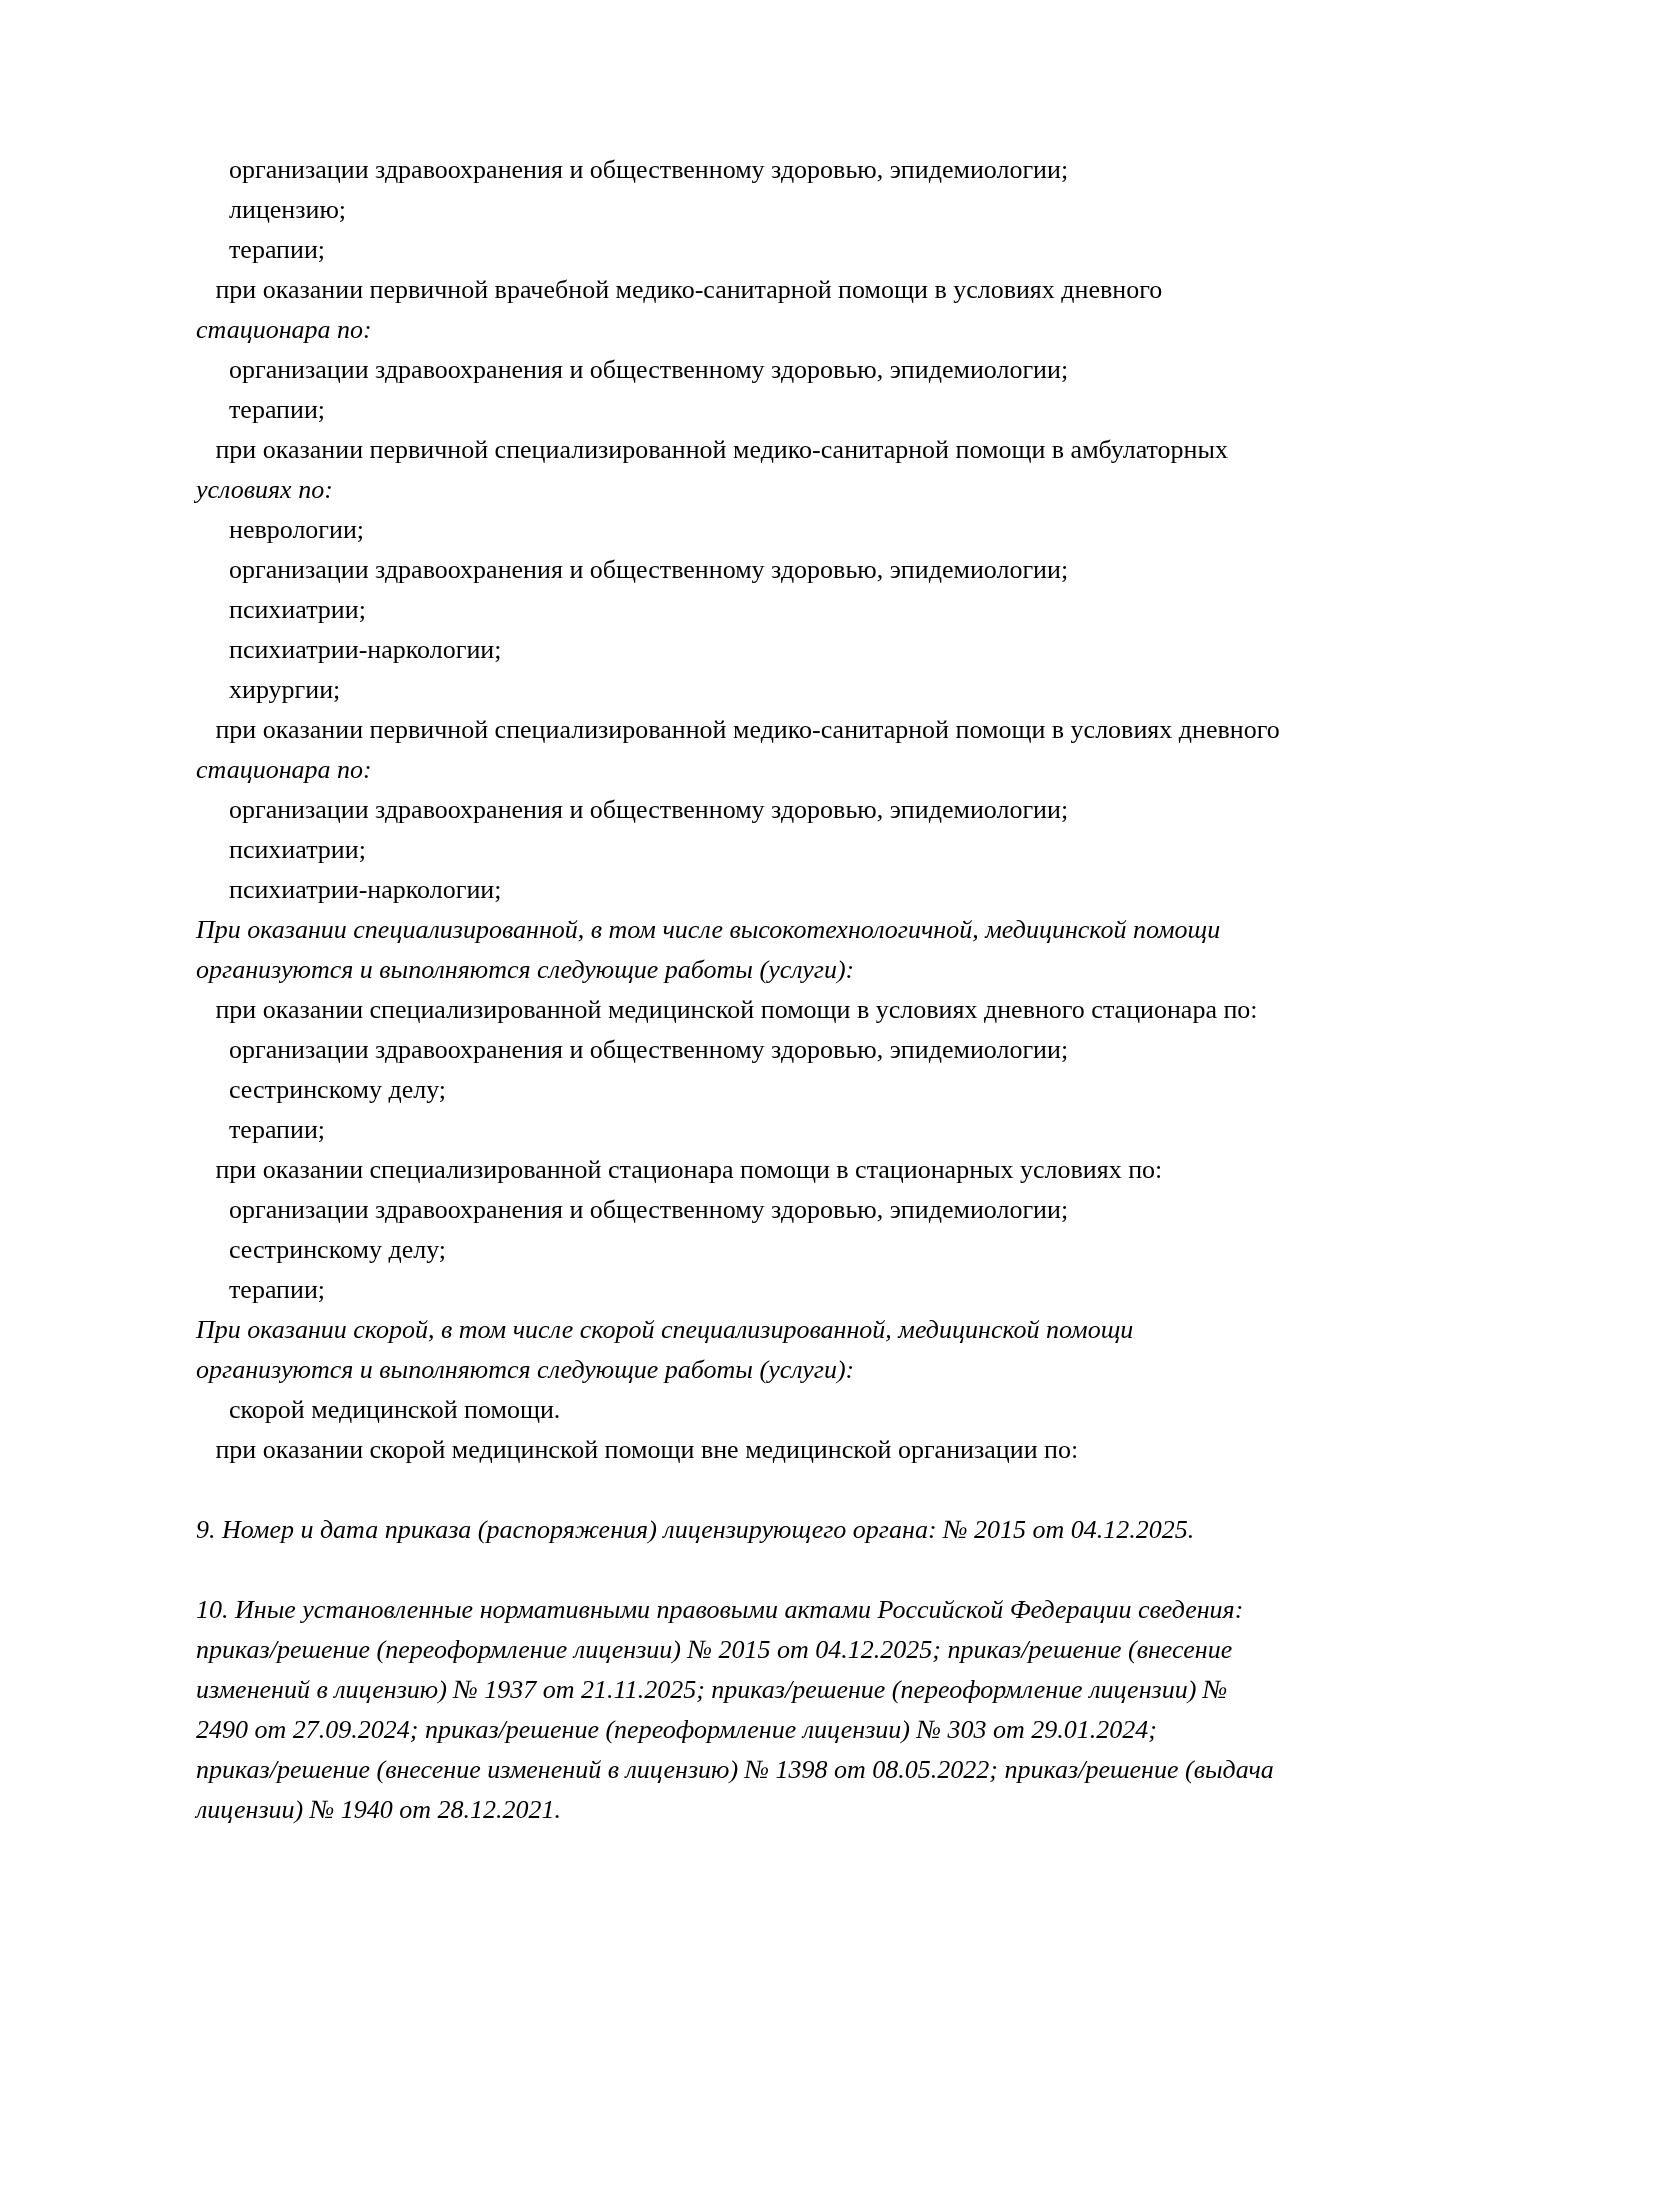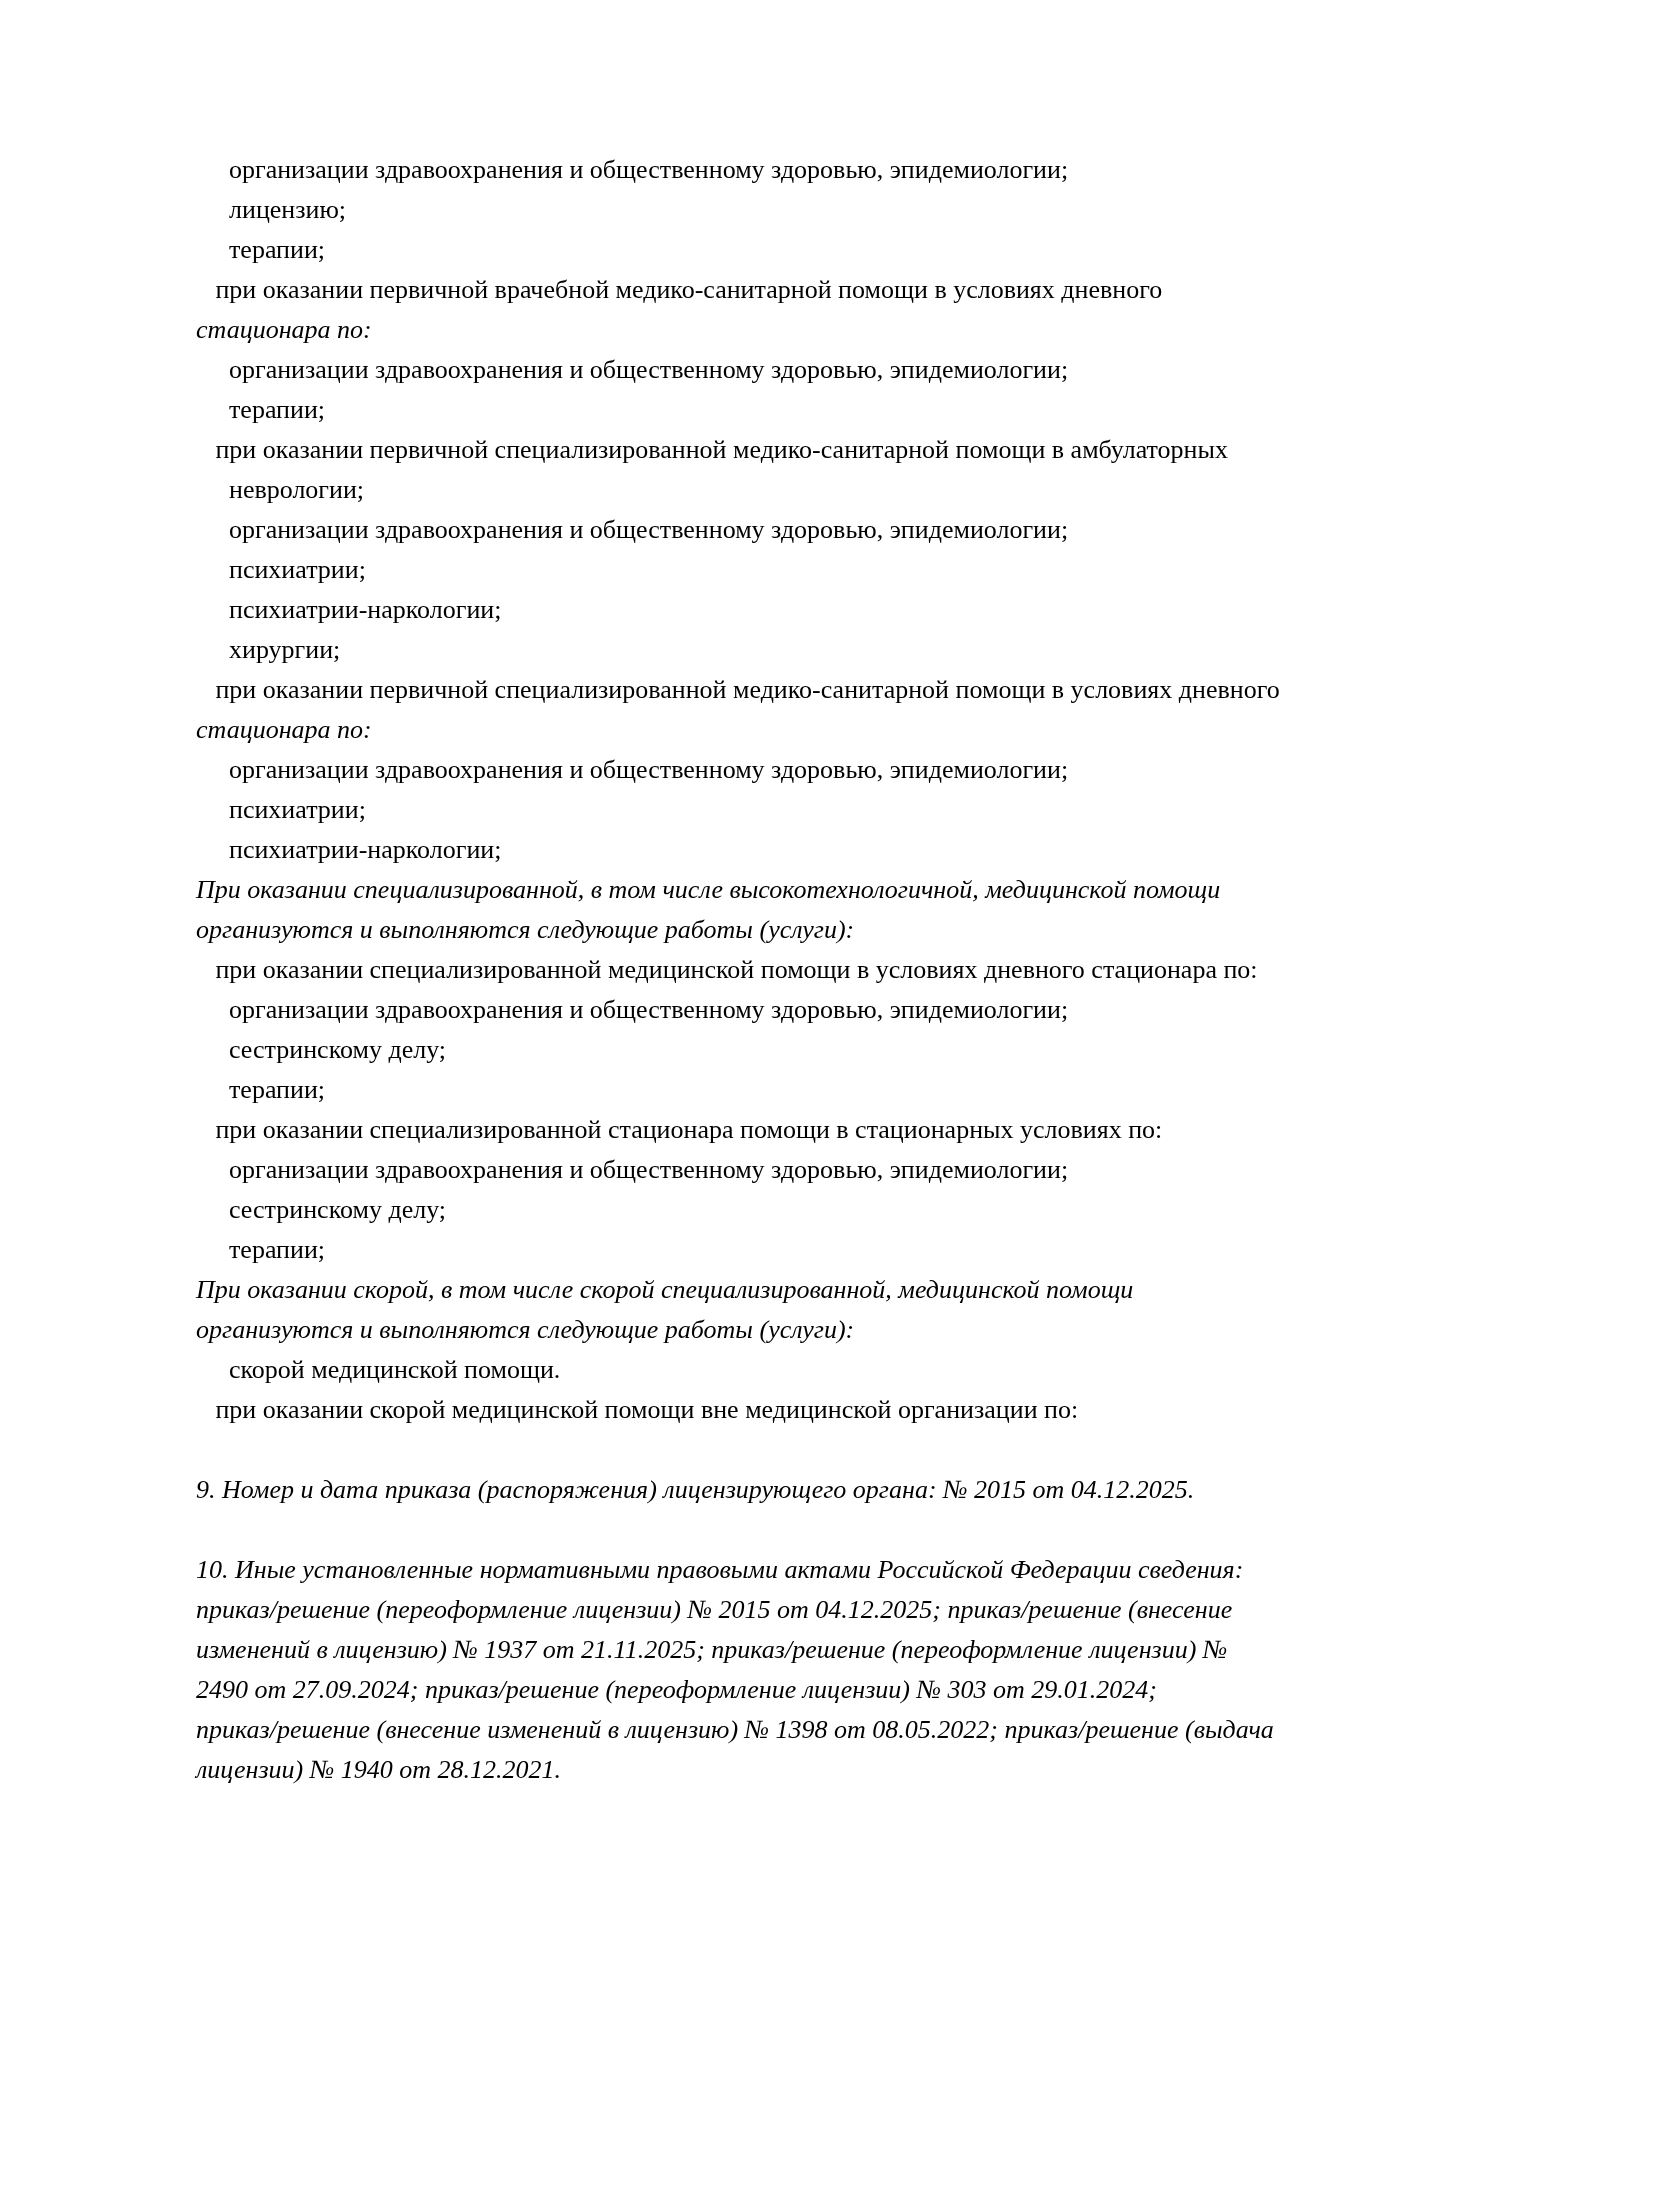--- a/index.html
+++ b/index.html
@@ -38,20 +38,21 @@
 
 <div class="doc" id="doc-body">
     <div class="line indent-2">организации здравоохранения и общественному здоровью, эпидемиологии;</div>
     <div class="line indent-2">лицензию;</div>
     <div class="line indent-2">терапии;</div>
     <div class="line indent-1">при оказании первичной врачебной медико-санитарной помощи в условиях дневного</div>
     <div class="line indent-0">стационара по:</div>
     <div class="line indent-2">организации здравоохранения и общественному здоровью, эпидемиологии;</div>
     <div class="line indent-2">терапии;</div>
     <div class="line indent-1">при оказании первичной специализированной медико-санитарной помощи в амбулаторных</div>
+    <div class="line indent-0">условиях по:</div>
     <div class="line indent-2">неврологии;</div>
     <div class="line indent-2">организации здравоохранения и общественному здоровью, эпидемиологии;</div>
     <div class="line indent-2">психиатрии;</div>
     <div class="line indent-2">психиатрии-наркологии;</div>
     <div class="line indent-2">хирургии;</div>
     <div class="line indent-1">при оказании первичной специализированной медико-санитарной помощи в условиях дневного</div>
     <div class="line indent-0">стационара по:</div>
     <div class="line indent-2">организации здравоохранения и общественному здоровью, эпидемиологии;</div>
     <div class="line indent-2">психиатрии;</div>
     <div class="line indent-2">психиатрии-наркологии;</div>

